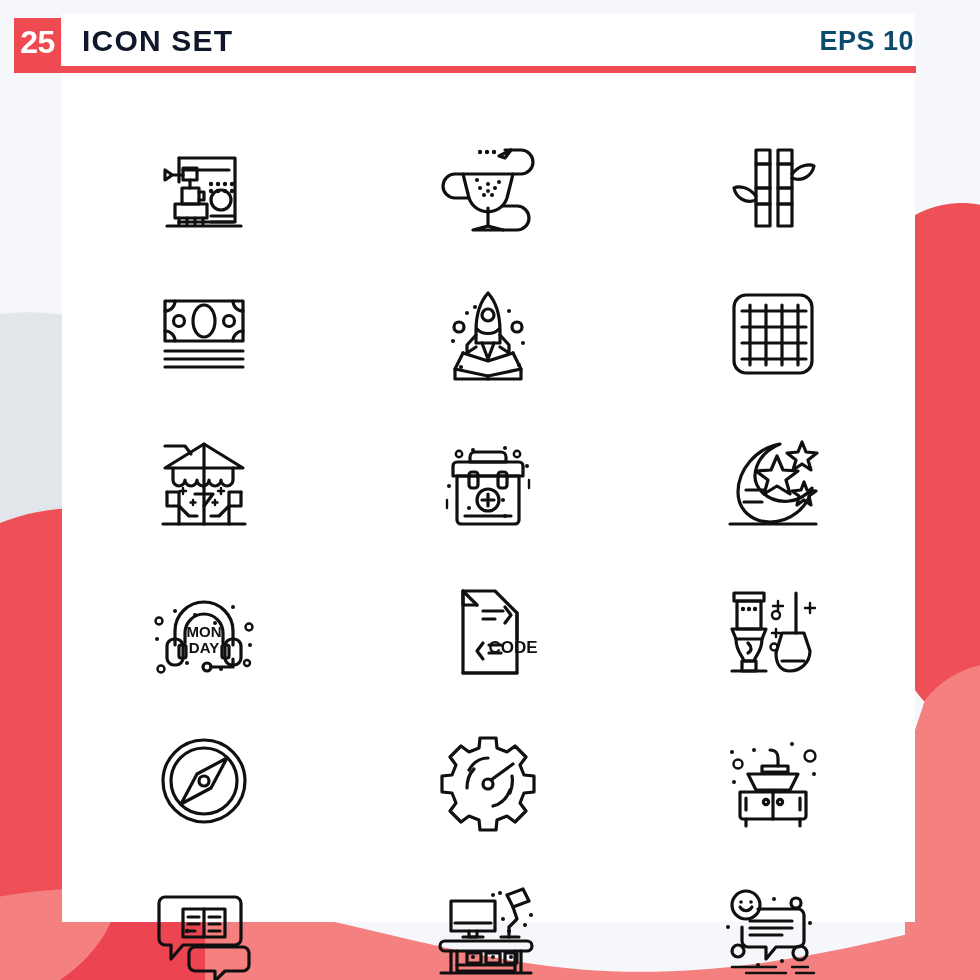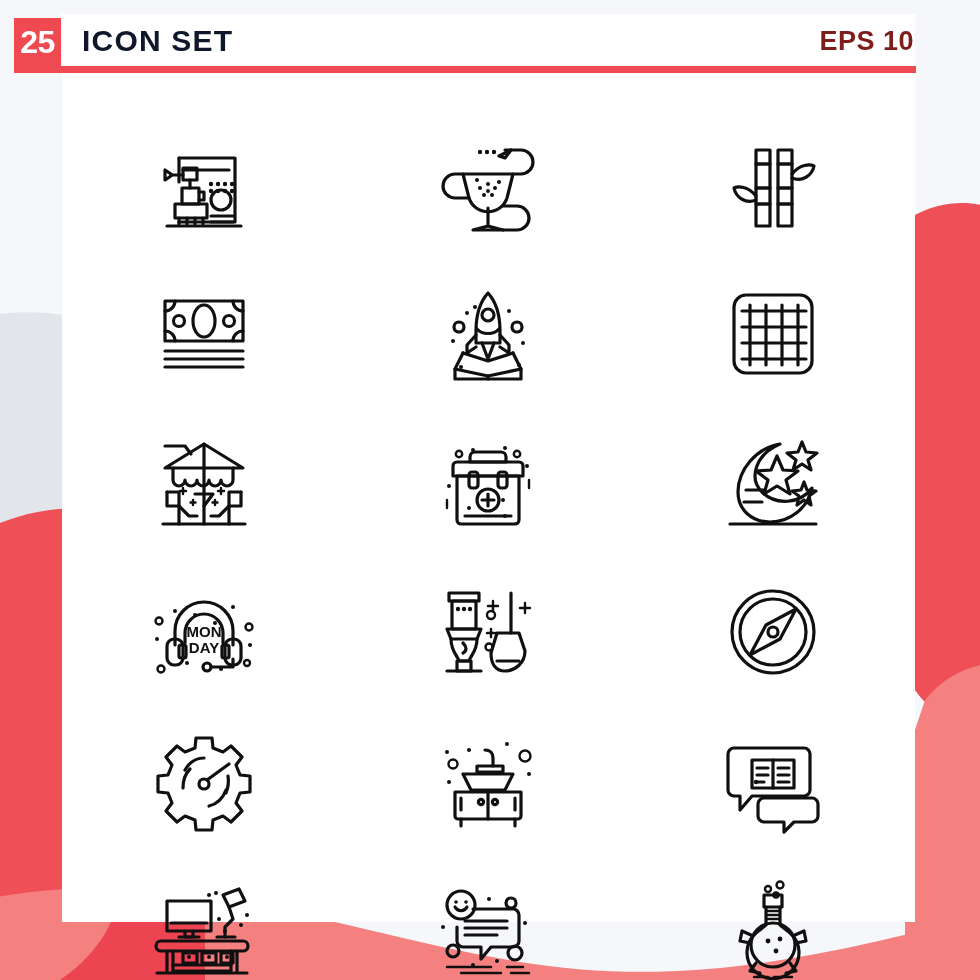--- a/index.html
+++ b/index.html
@@ -59,21 +59,21 @@
     font-weight: bold;
     letter-spacing: 1.2px;
     color: #0f172a;
   }
   #eps {
     position: absolute;
     right: 66px; top: 26px;
     font-size: 27px;
     font-weight: bold;
     letter-spacing: 0.5px;
-    color: #7f1d1d;
+    color: #0c4a6e;
     text-align: center;
   }
 
   
   #grid {
     position: absolute;
     left: 62px; top: 110px;
     width: 853px;
     z-index: 7;
     display: grid;
@@ -366,20 +366,36 @@
           <circle cx="46" cy="38" r="2"></circle>
             <circle cx="66" cy="46" r="2"></circle>
           <circle cx="38" cy="86" r="2"></circle>
             <circle cx="72" cy="92" r="2"></circle>
           <circle cx="8" cy="62" r="2"></circle>
             <circle cx="101" cy="68" r="2"></circle>
         </g>
       </svg>
     </div>
 
+    <div class="cell">
+      <svg width="110" height="110" viewBox="0 0 110 110">
+        <g class="ln">
+          <path d="M30 14 H62 L84 36 V96 H30 Z"></path>
+          <path d="M30 14 L30 28 L44 28"></path>
+          <path d="M30 14 L44 28"></path>
+          <path d="M84 36 V62"></path>
+          <path d="M30 96 H84"></path>
+          <path d="M50 34 H70 M50 42 H62"></path>
+          <path d="M72 30 L78 38 L72 46"></path>
+          <path d="M50 66 L44 74 L50 82"></path>
+          <path d="M56 68 H68 M56 76 H68"></path>
+        </g>
+        <text class="glyph" x="80" y="76" font-size="17" text-anchor="middle">CODE</text>
+      </svg>
+    </div>
 
     <div class="cell">
       <svg width="110" height="110" viewBox="0 0 110 110">
         <g class="ln">
           <path d="M16 16 H46 V24 H16 Z"></path>
           <path d="M19 24 H43 V52 H19 Z"></path>
           <path d="M14 52 H48 L44 62 H18 Z"></path>
           <path d="M18 62 C18 74 24 78 26 84 H36 C38 78 44 74 44 62"></path>
           <path d="M24 84 H38 V94 H24 Z"></path>
           <path d="M14 94 H48"></path>

